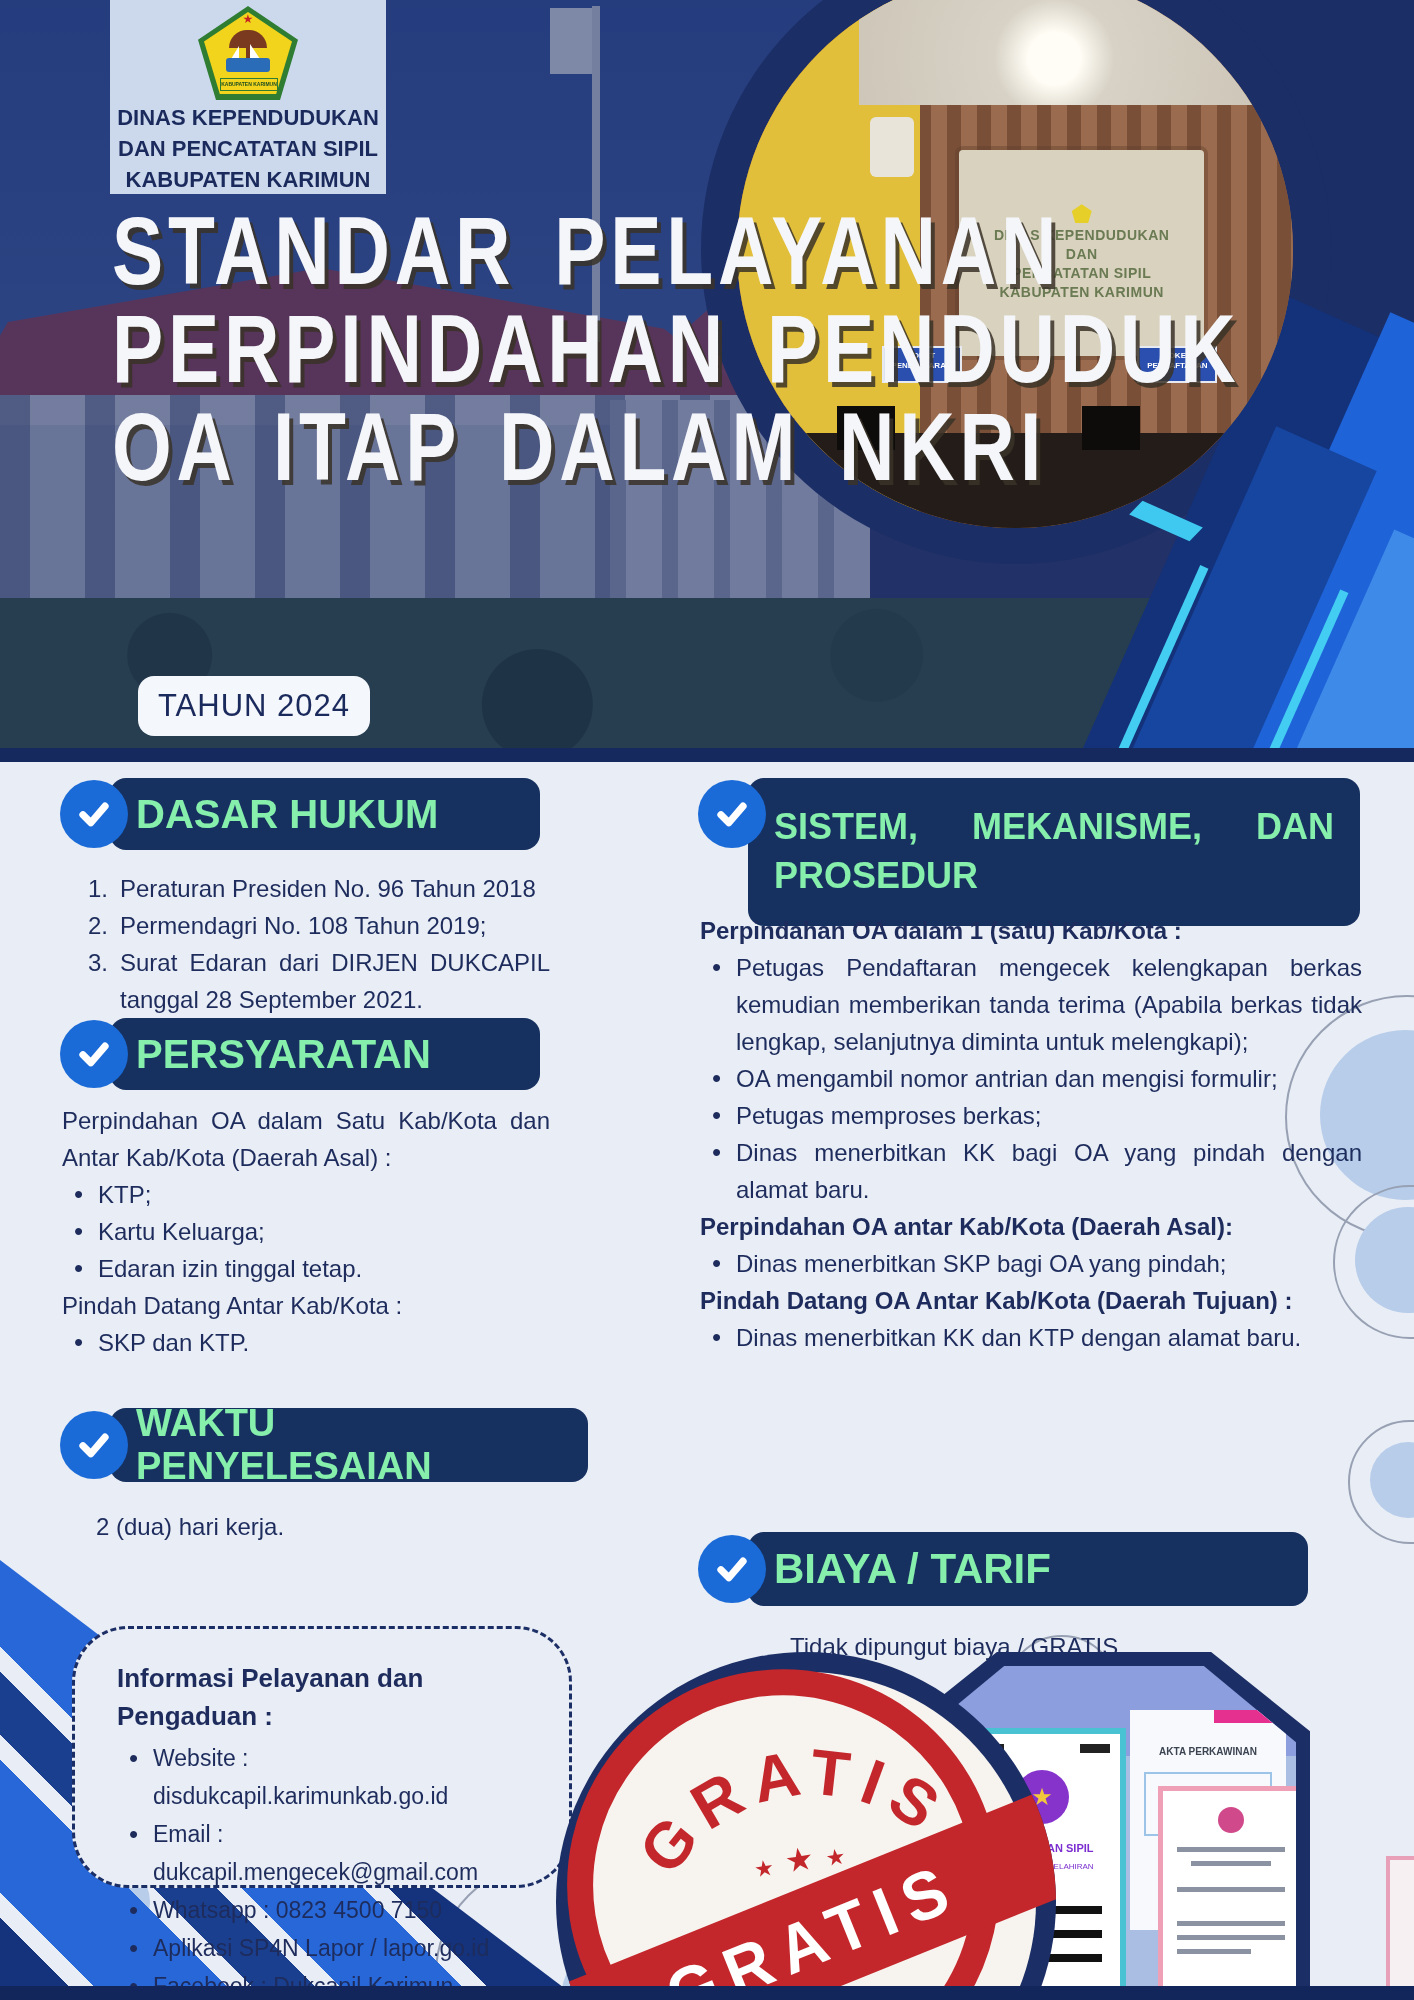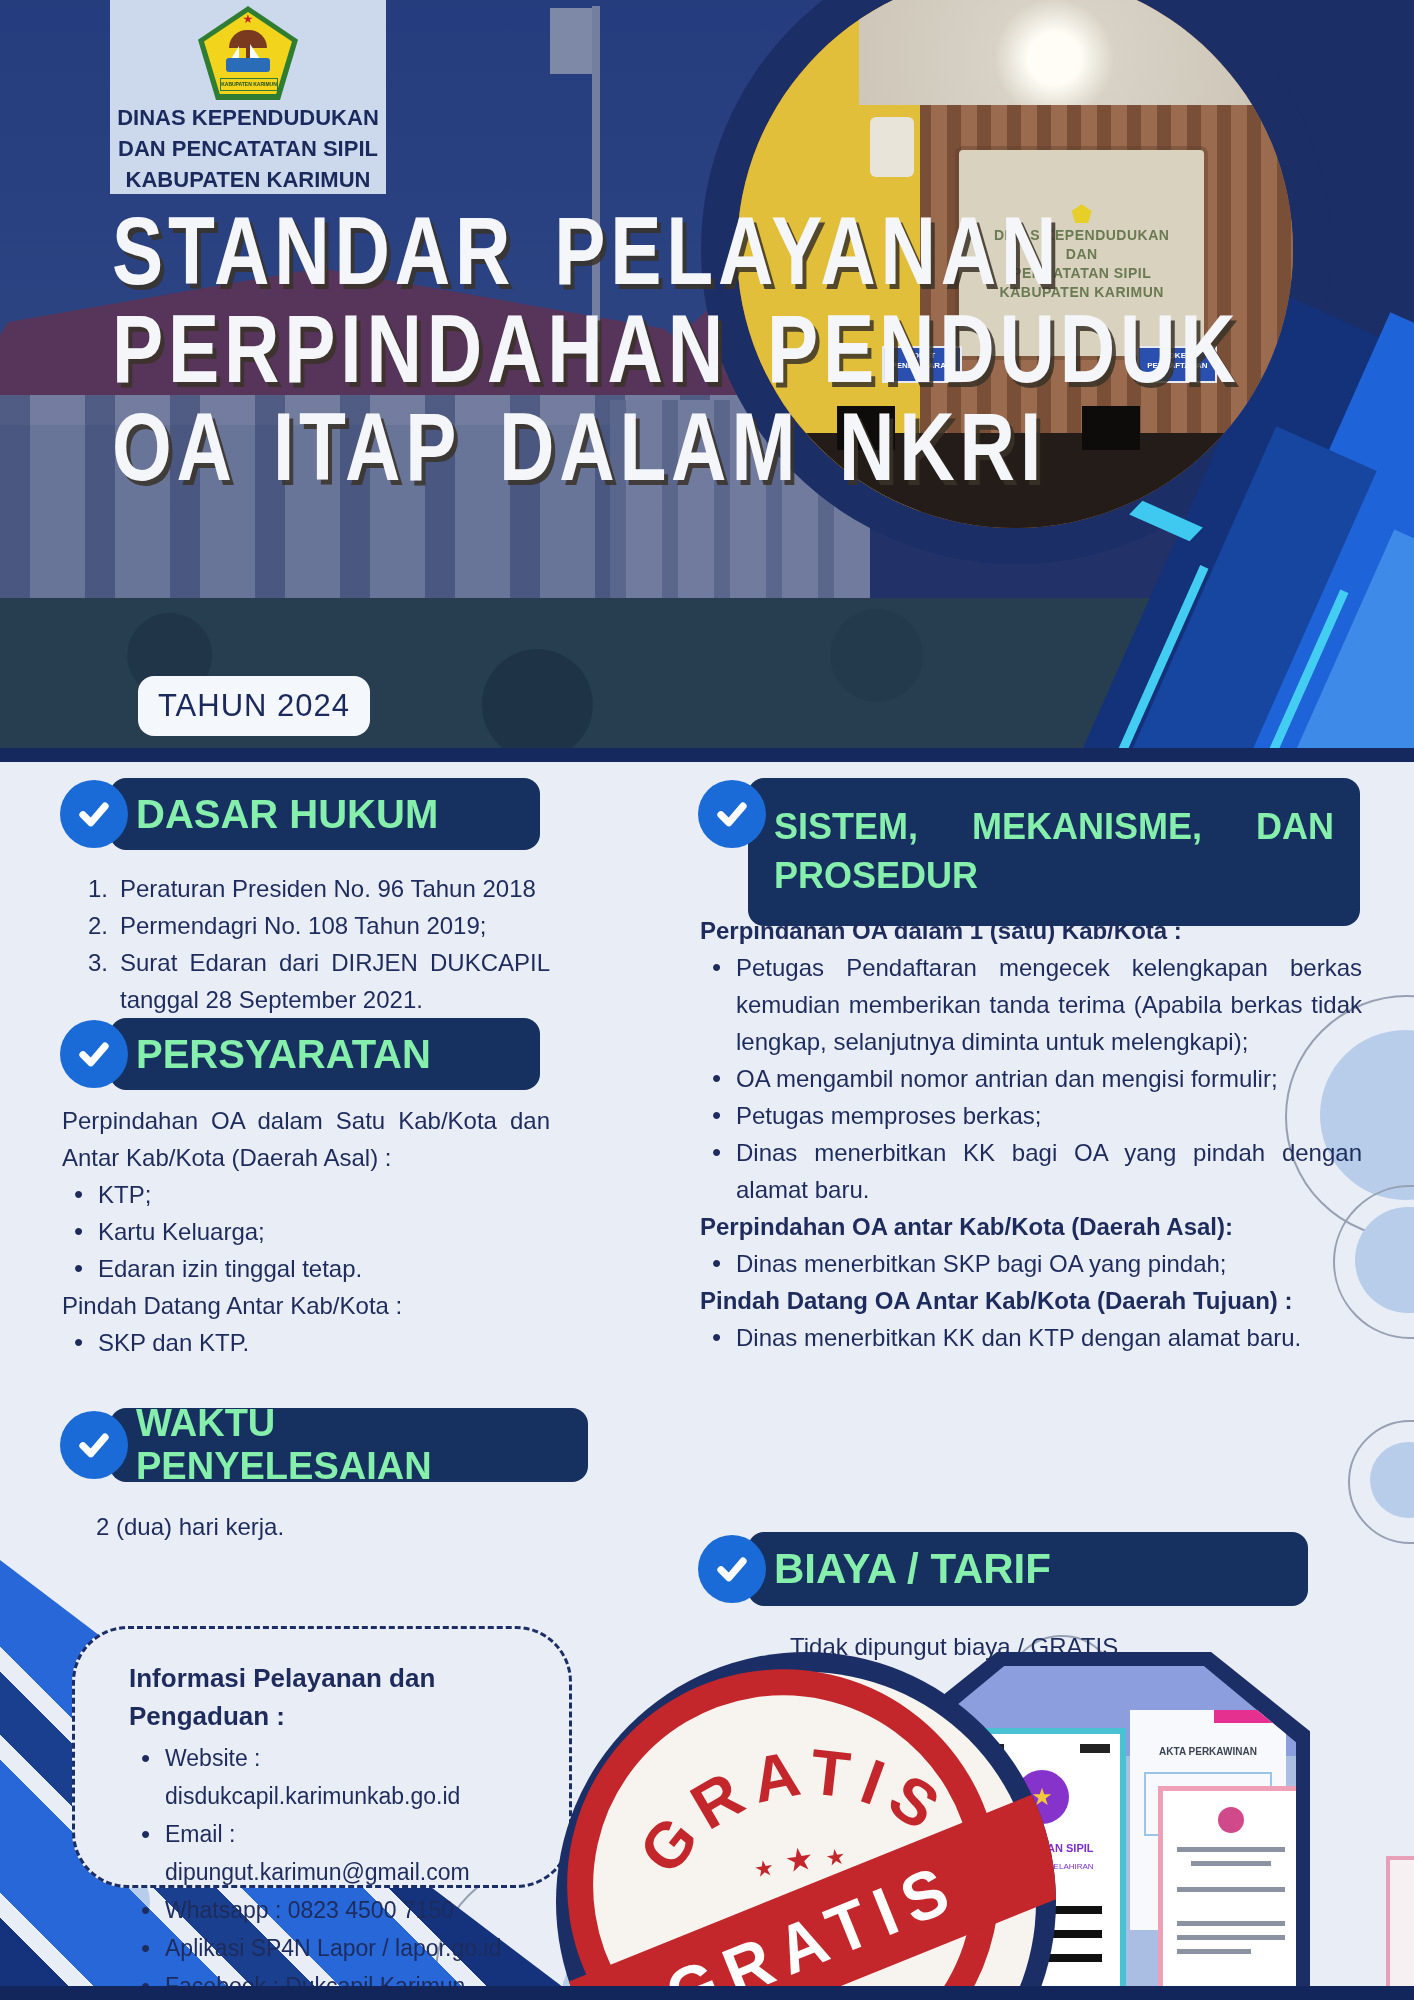--- a/index.html
+++ b/index.html
@@ -106,21 +106,21 @@
   .bold{font-weight:bold;}
   .bullet{position:relative; padding-left:36px;}
   .bullet::before{content:"\2022"; position:absolute; left:12px; font-size:26px;}
   .num-row{display:flex;}
   .num-row .num{flex:none; width:32px;}
   .num-row .txt{flex:1;}
 
   
   .info-box{position:absolute; left:72px; top:1626px; width:500px; height:262px; box-sizing:border-box;
             border:3px dashed #1b2e66; border-radius:56px; background:#e9edf5; z-index:5;
-            padding:30px 24px 0 54px; font-size:23px; line-height:38px; color:#1d2c5c;}
+            padding:30px 24px 0 42px; font-size:23px; line-height:38px; color:#1d2c5c;}
   .info-box .ib-title{font-weight:bold; font-size:26px; margin-bottom:4px;}
 
   
   .stripes-bl{position:absolute; left:0; top:1560px; width:580px; height:440px; z-index:2;
       clip-path:polygon(0 0,100% 100%,0 100%);
       background:repeating-linear-gradient(45deg,
         #14337c 0 58px, rgba(0,0,0,0) 58px 76px,
         #2767d8 76px 170px, rgba(0,0,0,0) 170px 188px,
         #1b3f8f 188px 232px, rgba(0,0,0,0) 232px 250px,
         #2767d8 250px 336px, rgba(0,0,0,0) 336px 354px,
@@ -310,21 +310,21 @@
       <svg viewBox="0 0 24 24">
           <path d="M5 12.5 L10 17.5 L19 7" stroke="#fff" stroke-width="4.5" fill="none" stroke-linecap="round" stroke-linejoin="round"></path>
         </svg>
     </div>
   </div>
   <div class="body-text" style="left:96px; top:1508px; width:420px;">2 (dua) hari kerja.</div>
 
   <div class="info-box">
     <div class="ib-title">Informasi Pelayanan dan Pengaduan :</div>
     <div class="bullet">Website : disdukcapil.karimunkab.go.id</div>
-    <div class="bullet">Email : dipungut.karimun@gmail.com</div>
+    <div class="bullet">Email : dukcapil.mengecek@gmail.com</div>
     <div class="bullet">Whatsapp : 0823 4500 7150</div>
     <div class="bullet">Aplikasi SP4N Lapor / lapor.go.id</div>
     <div class="bullet">Facebook : Dukcapil Karimun</div>
   </div>
 
   <div class="sec" style="left:698px; top:778px;">
     <div class="bar jus" style="width:612px; height:148px; font-size:36px; line-height:1.35;">SISTEM, MEKANISME, DAN PROSEDUR</div>
     <div class="check" style="top:36px;">
       <svg viewBox="0 0 24 24">
           <path d="M5 12.5 L10 17.5 L19 7" stroke="#fff" stroke-width="4.5" fill="none" stroke-linecap="round" stroke-linejoin="round"></path>

